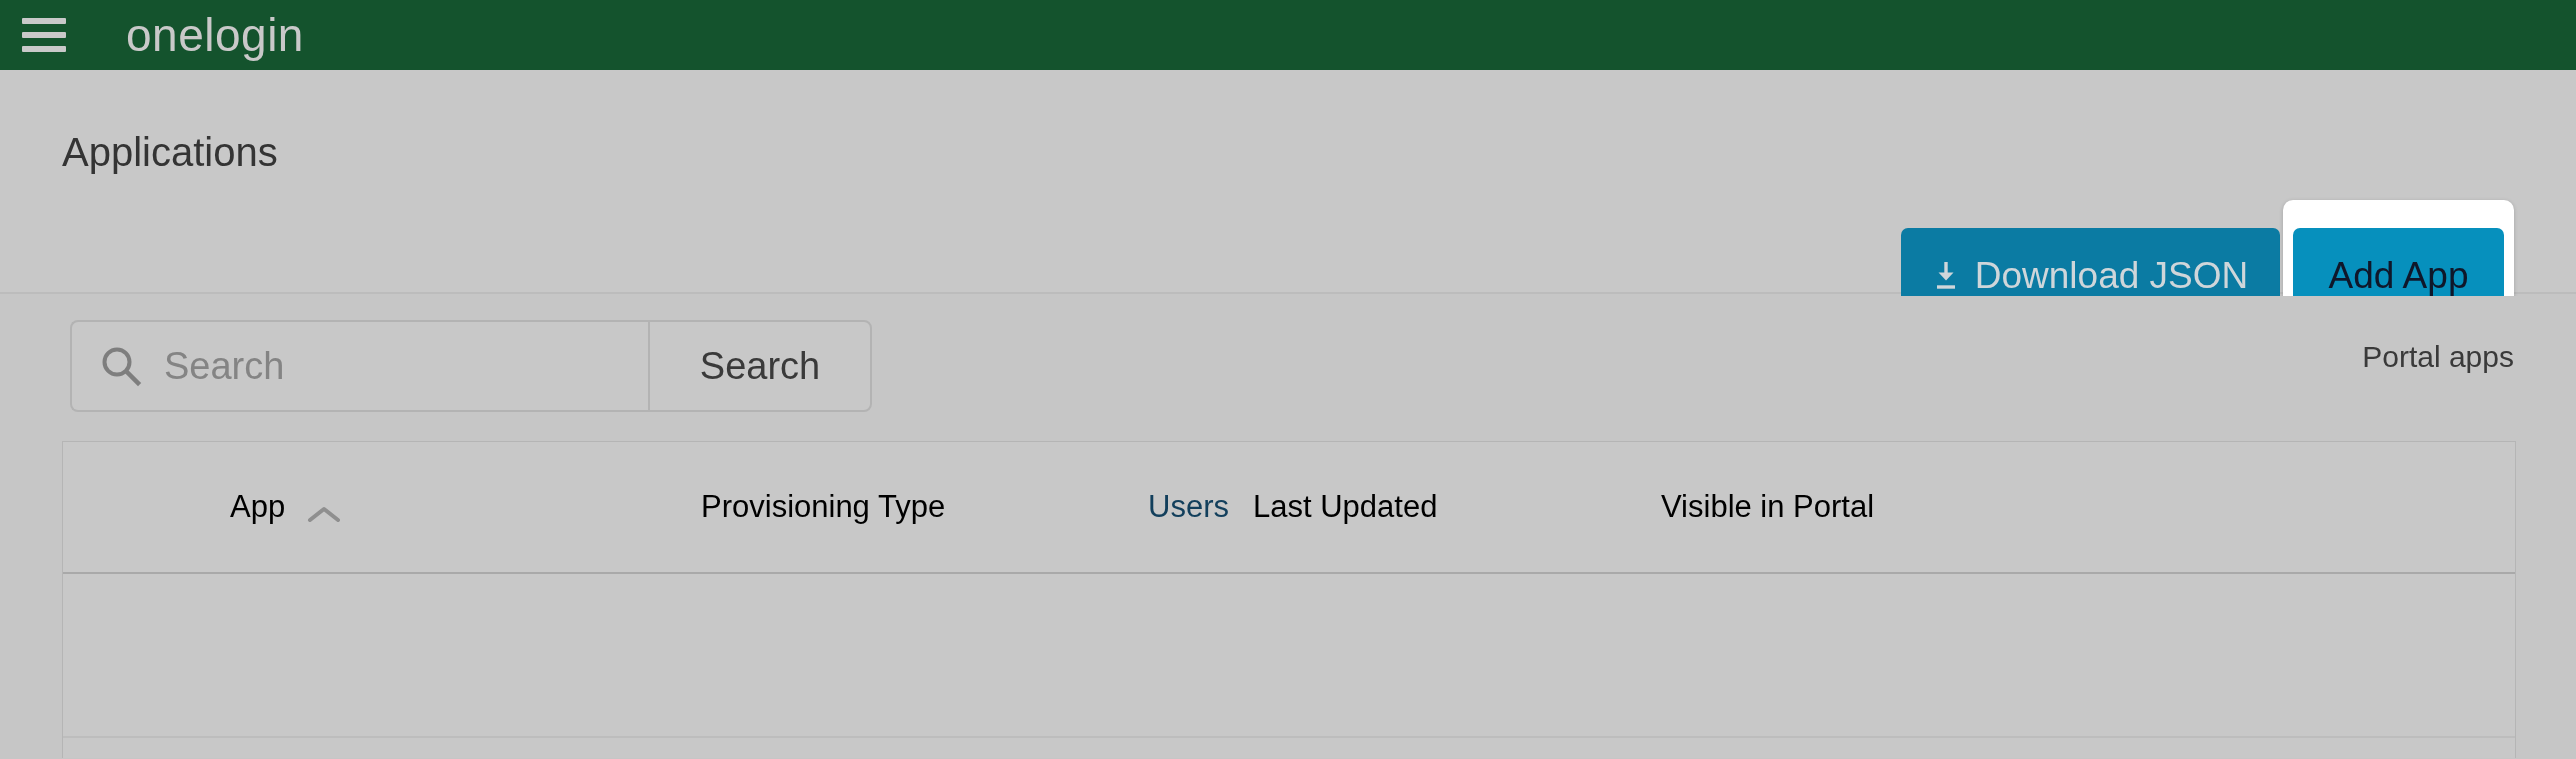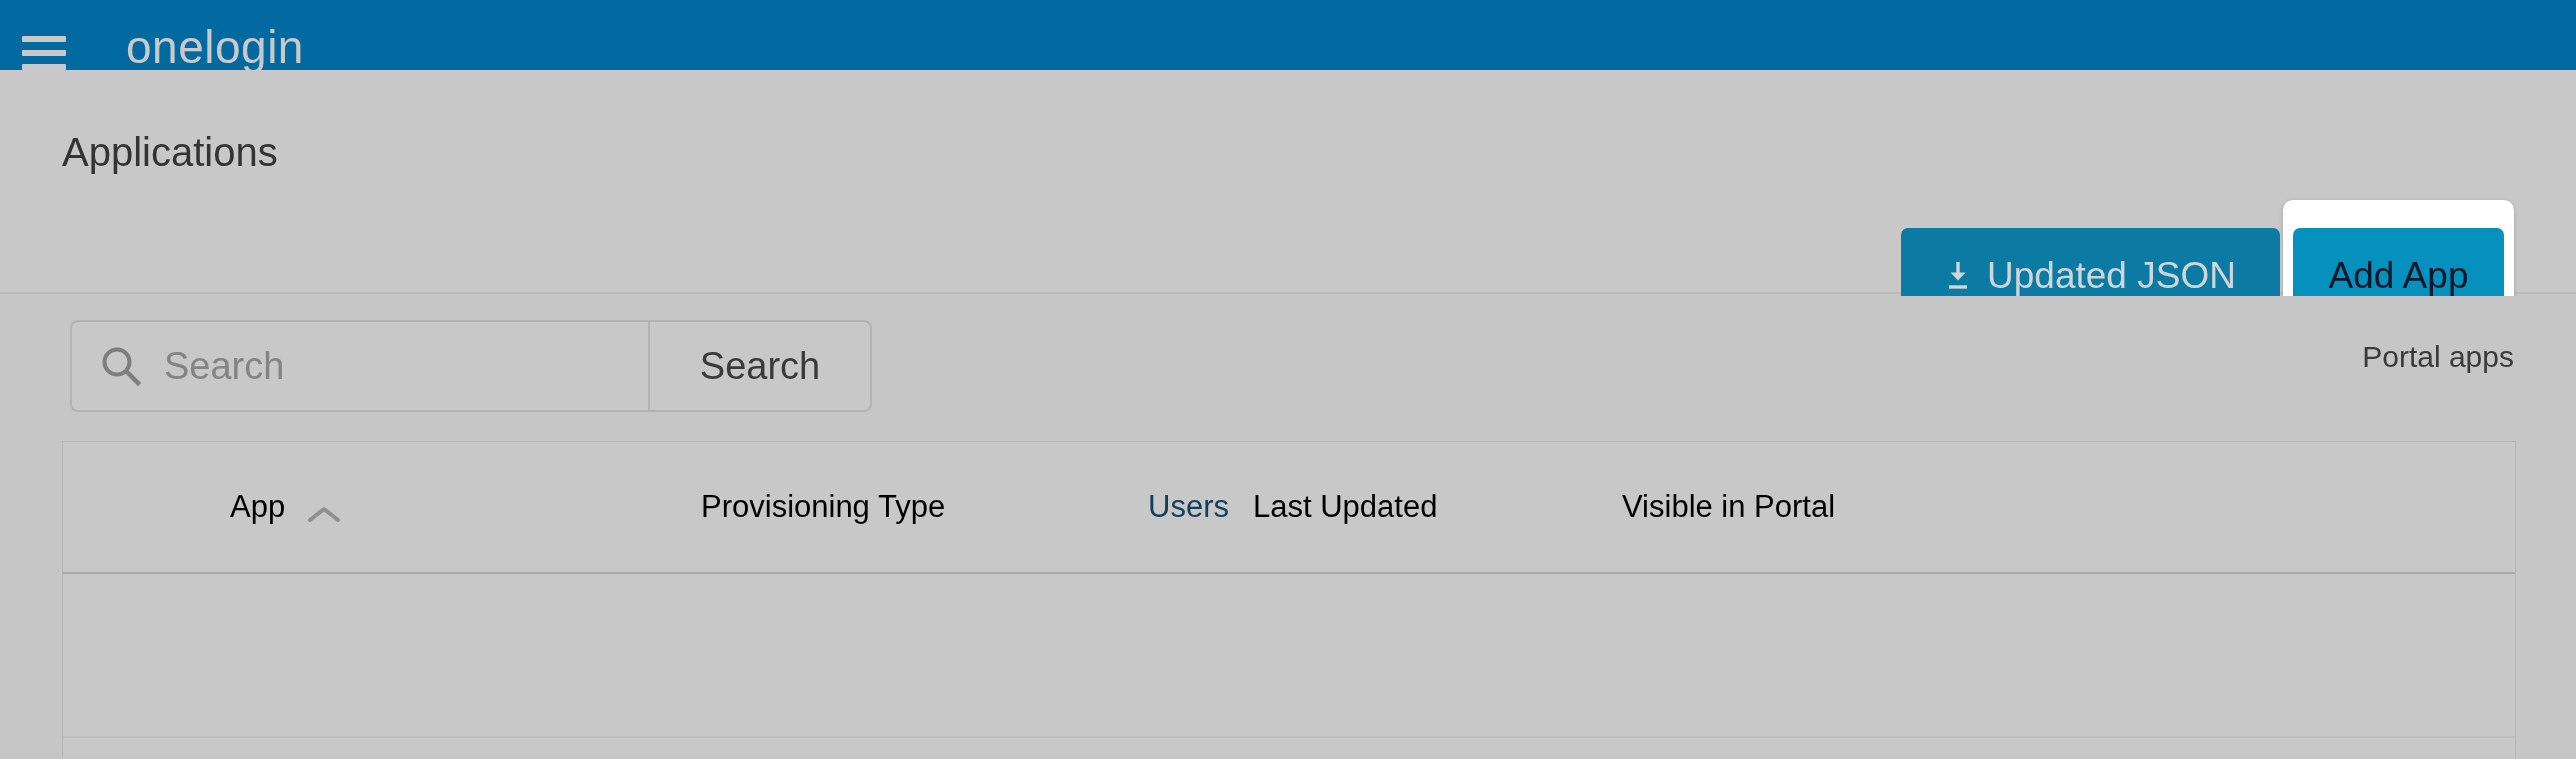--- a/index.html
+++ b/index.html
@@ -16,23 +16,23 @@
     color: #2b2b2b;
     -webkit-font-smoothing: antialiased;
   }
 
   
   .topbar {
     position: absolute;
     left: 0; top: 0;
     width: 2576px;
     height: 70px;
-    background: #0369a1;
-    display: flex;
-    align-items: flex-end;
+    background: #14532d;
+    display: flex;
+    align-items: center;
   }
 
   .hamburger {
     margin-left: 22px;
     width: 44px;
     height: 34px;
     display: flex;
     flex-direction: column;
     justify-content: center;
     gap: 8px;
@@ -223,21 +223,21 @@
     color: #000000;
     white-space: nowrap;
   }
   .th.link { color: #123f5c; cursor: pointer; }
 
   .th-app      { width: 638px; padding-left: 167px; display: flex; align-items: center; gap: 22px; cursor: pointer; }
   .th-auth     { width: 408px; }
   .th-users    { width: 105px; margin-left: 39px; }
   .th-prov     { width: 299px; }
   .th-updated  { width: 369px; }
-  .th-visible  { width: 299px; }
+  .th-visible  { width: 299px; margin-left: 39px; }
 
   .sort-caret { width: 34px; height: 20px; flex: none; }
 
   .trow {
     height: 164px;
     border-bottom: 2px solid #bdbdbd;
   }
   .trow.partial { height: 20px; border-bottom: none; }
 </style>
 </head>
@@ -257,21 +257,21 @@
   <div class="page-title">Applications</div>
 
   <button class="btn-download">
     <span class="dl-icon">
       <svg viewBox="0 0 26 30" width="26" height="30" aria-hidden="true">
         <path d="M13 1 L13 17" stroke="#cfd6da" stroke-width="3.4" fill="none"></path>
         <path d="M5.5 11.5 L13 19.5 L20.5 11.5 Z" fill="#cfd6da"></path>
         <path d="M4 26 L22 26" stroke="#cfd6da" stroke-width="3.4" fill="none"></path>
       </svg>
     </span>
-    <span>Updated JSON</span>
+    <span>Download JSON</span>
   </button>
 
   <div class="addapp-focus"></div>
   <button class="btn-addapp">
     <span>Add App</span>
   </button>
 </div>
 
 <div class="search-band">
 

